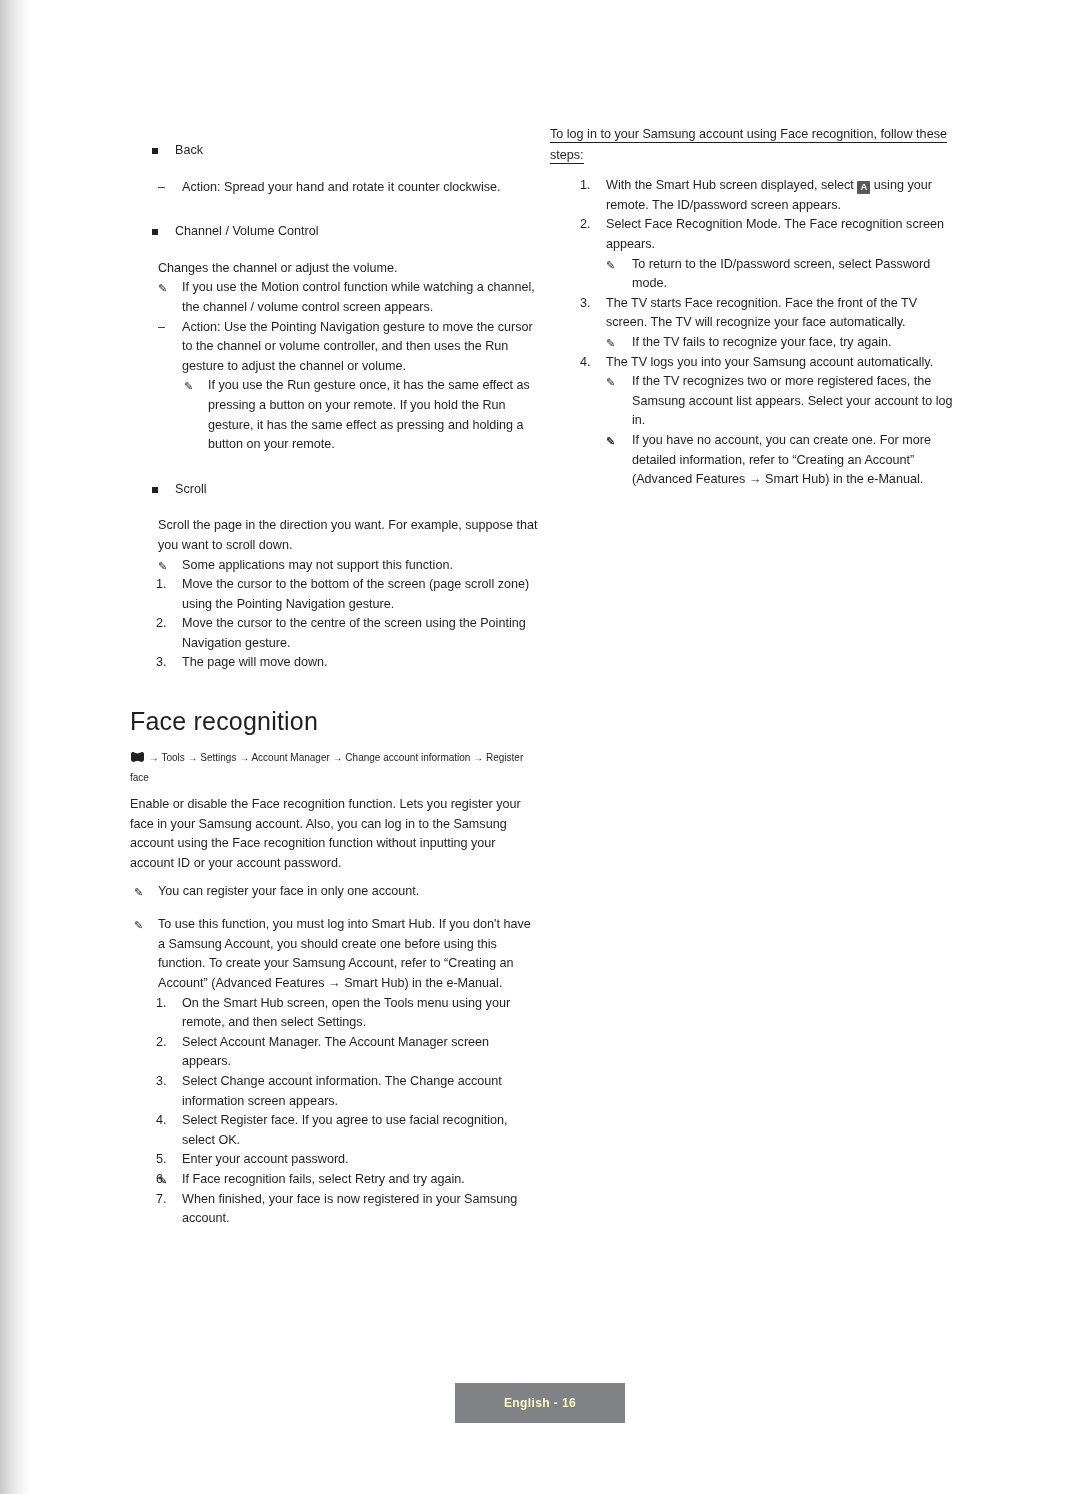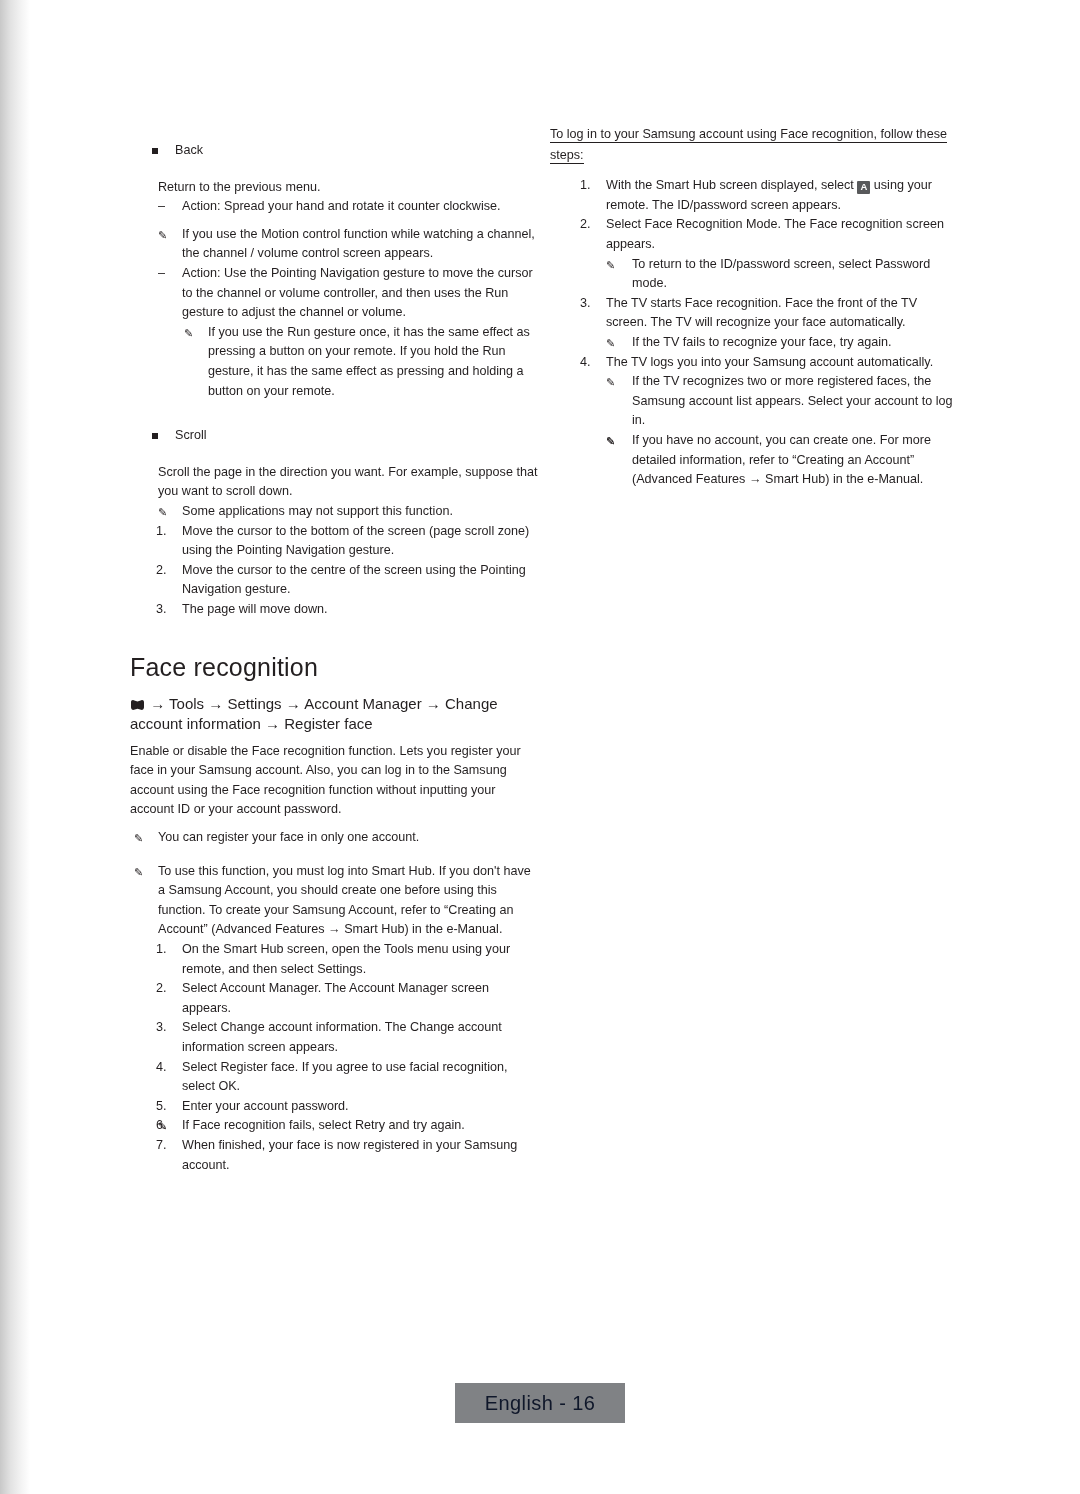--- a/index.html
+++ b/index.html
@@ -123,21 +123,21 @@
 
   
   h1.section {
     font-size: 25px;
     font-weight: normal;
     letter-spacing: 0.2px;
     margin: 34px 0 12px 0;
     color: #231f20;
   }
   .path {
-    font-size: 15px;
+    font-size: 10px;
     line-height: 19.6px;
     margin: 1px 0 8px 0;
   }
   .smarthub-glyph {
     display: inline-block;
     width: 15px;
     height: 12px;
     position: relative;
     top: 2px;
     margin-right: 1px;
@@ -174,47 +174,51 @@
     left: 455px;
     top: 1383px;
     width: 170px;
     height: 40px;
     background: #808285;
     display: flex;
     align-items: center;
     justify-content: center;
   }
   .footer span {
-    color: #0f172a;
-    font-size: 20px;
-    font-weight: normal;
+    color: #fef9c3;
+    font-size: 12px;
+    font-weight: bold;
     letter-spacing: 0.4px;
   }
 </style>
 </head>
 <body>
 
 <div class="page">
 
   <div class="edge-bar"></div>
 
   <div class="col col-left">
 
     <p class="sq">
       <span class="sqmark"></span>
       <span>Back</span>
     </p>
-    <p class="ind1">Return to the previous menu.</p>
     <p class="dash">
       <span class="dmark">–</span>
       <span class="b">Action</span>: Spread your hand and rotate it counter clockwise.
     </p>
 
     <div class="spacer-s"></div>
 
+    <p class="sq">
+      <span class="sqmark"></span>
+      <span>Channel / Volume Control</span>
+    </p>
+    <p class="ind1">Changes the channel or adjust the volume.</p>
     <p class="note">
       <span class="nmark">✎</span>
       If you use the <span class="b">Motion control</span> function while watching a channel, the channel / volume control screen appears.
     </p>
     <p class="dash">
       <span class="dmark">–</span>
       <span class="b">Action</span>: Use the <span class="b">Pointing Navigation</span> gesture to move the cursor to the channel or volume controller, and then uses the <span class="b">Run</span> gesture to adjust the channel or volume.
     </p>
     <p class="note deep">
       <span class="nmark">✎</span>

